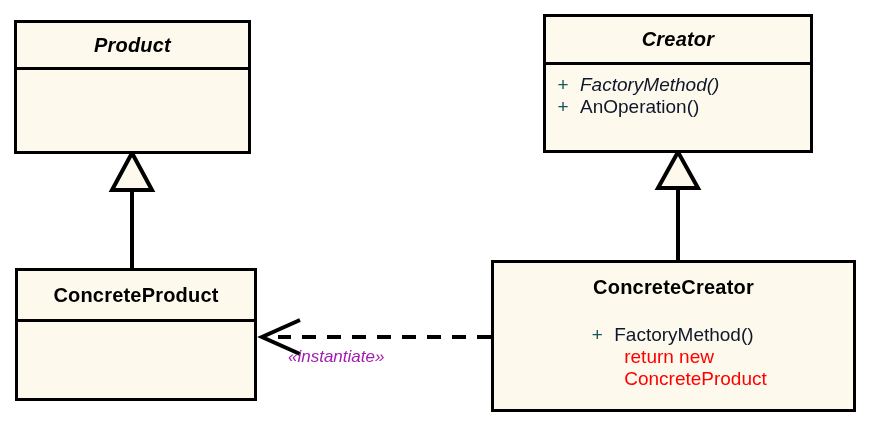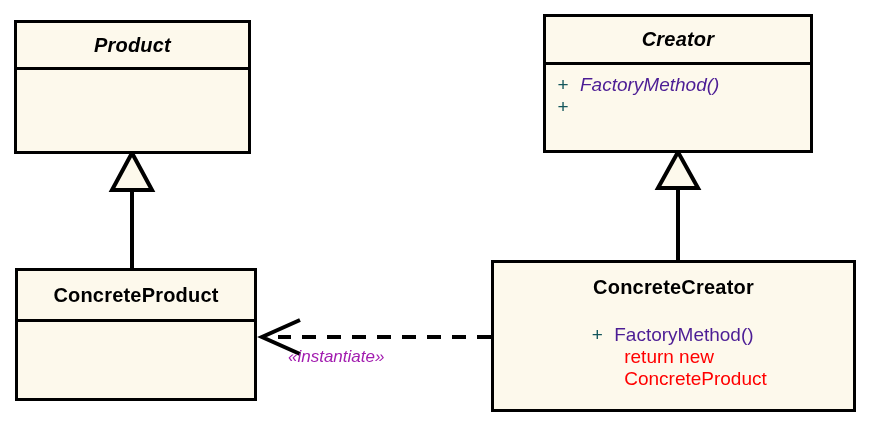--- a/index.html
+++ b/index.html
@@ -62,21 +62,21 @@
     white-space: nowrap;
   }
   .uml-member .vis {
     display: inline-block;
     width: 34px;
     text-align: center;
     color: #14565c;
     font-weight: normal;
   }
   .uml-member .sig {
-    color: #4c1d95;
+    color: #0f172a;
   }
   .uml-member .sig.abstract {
     font-style: italic;
   }
   .uml-note-line {
     font-size: 19px;
     line-height: 22px;
     color: #ff0000;
     white-space: nowrap;
     padding-left: 44px;
@@ -137,20 +137,21 @@
       <span class="uml-title abstract">Creator</span>
     </div>
     <div class="uml-divider"></div>
     <div class="uml-members" style="padding-top:9px;">
       <div class="uml-member">
         <span class="vis">+</span>
         <span class="sig abstract">FactoryMethod()</span>
       </div>
       <div class="uml-member">
         <span class="vis">+</span>
+        <span class="sig">AnOperation()</span>
       </div>
     </div>
   </div>
 
   <div class="uml-class" style="left:15px; top:268px; width:242px; height:133px;">
     <div class="uml-title-compartment" style="height:48px;">
       <span class="uml-title">ConcreteProduct</span>
     </div>
     <div class="uml-divider"></div>
     <div class="uml-members"></div>

